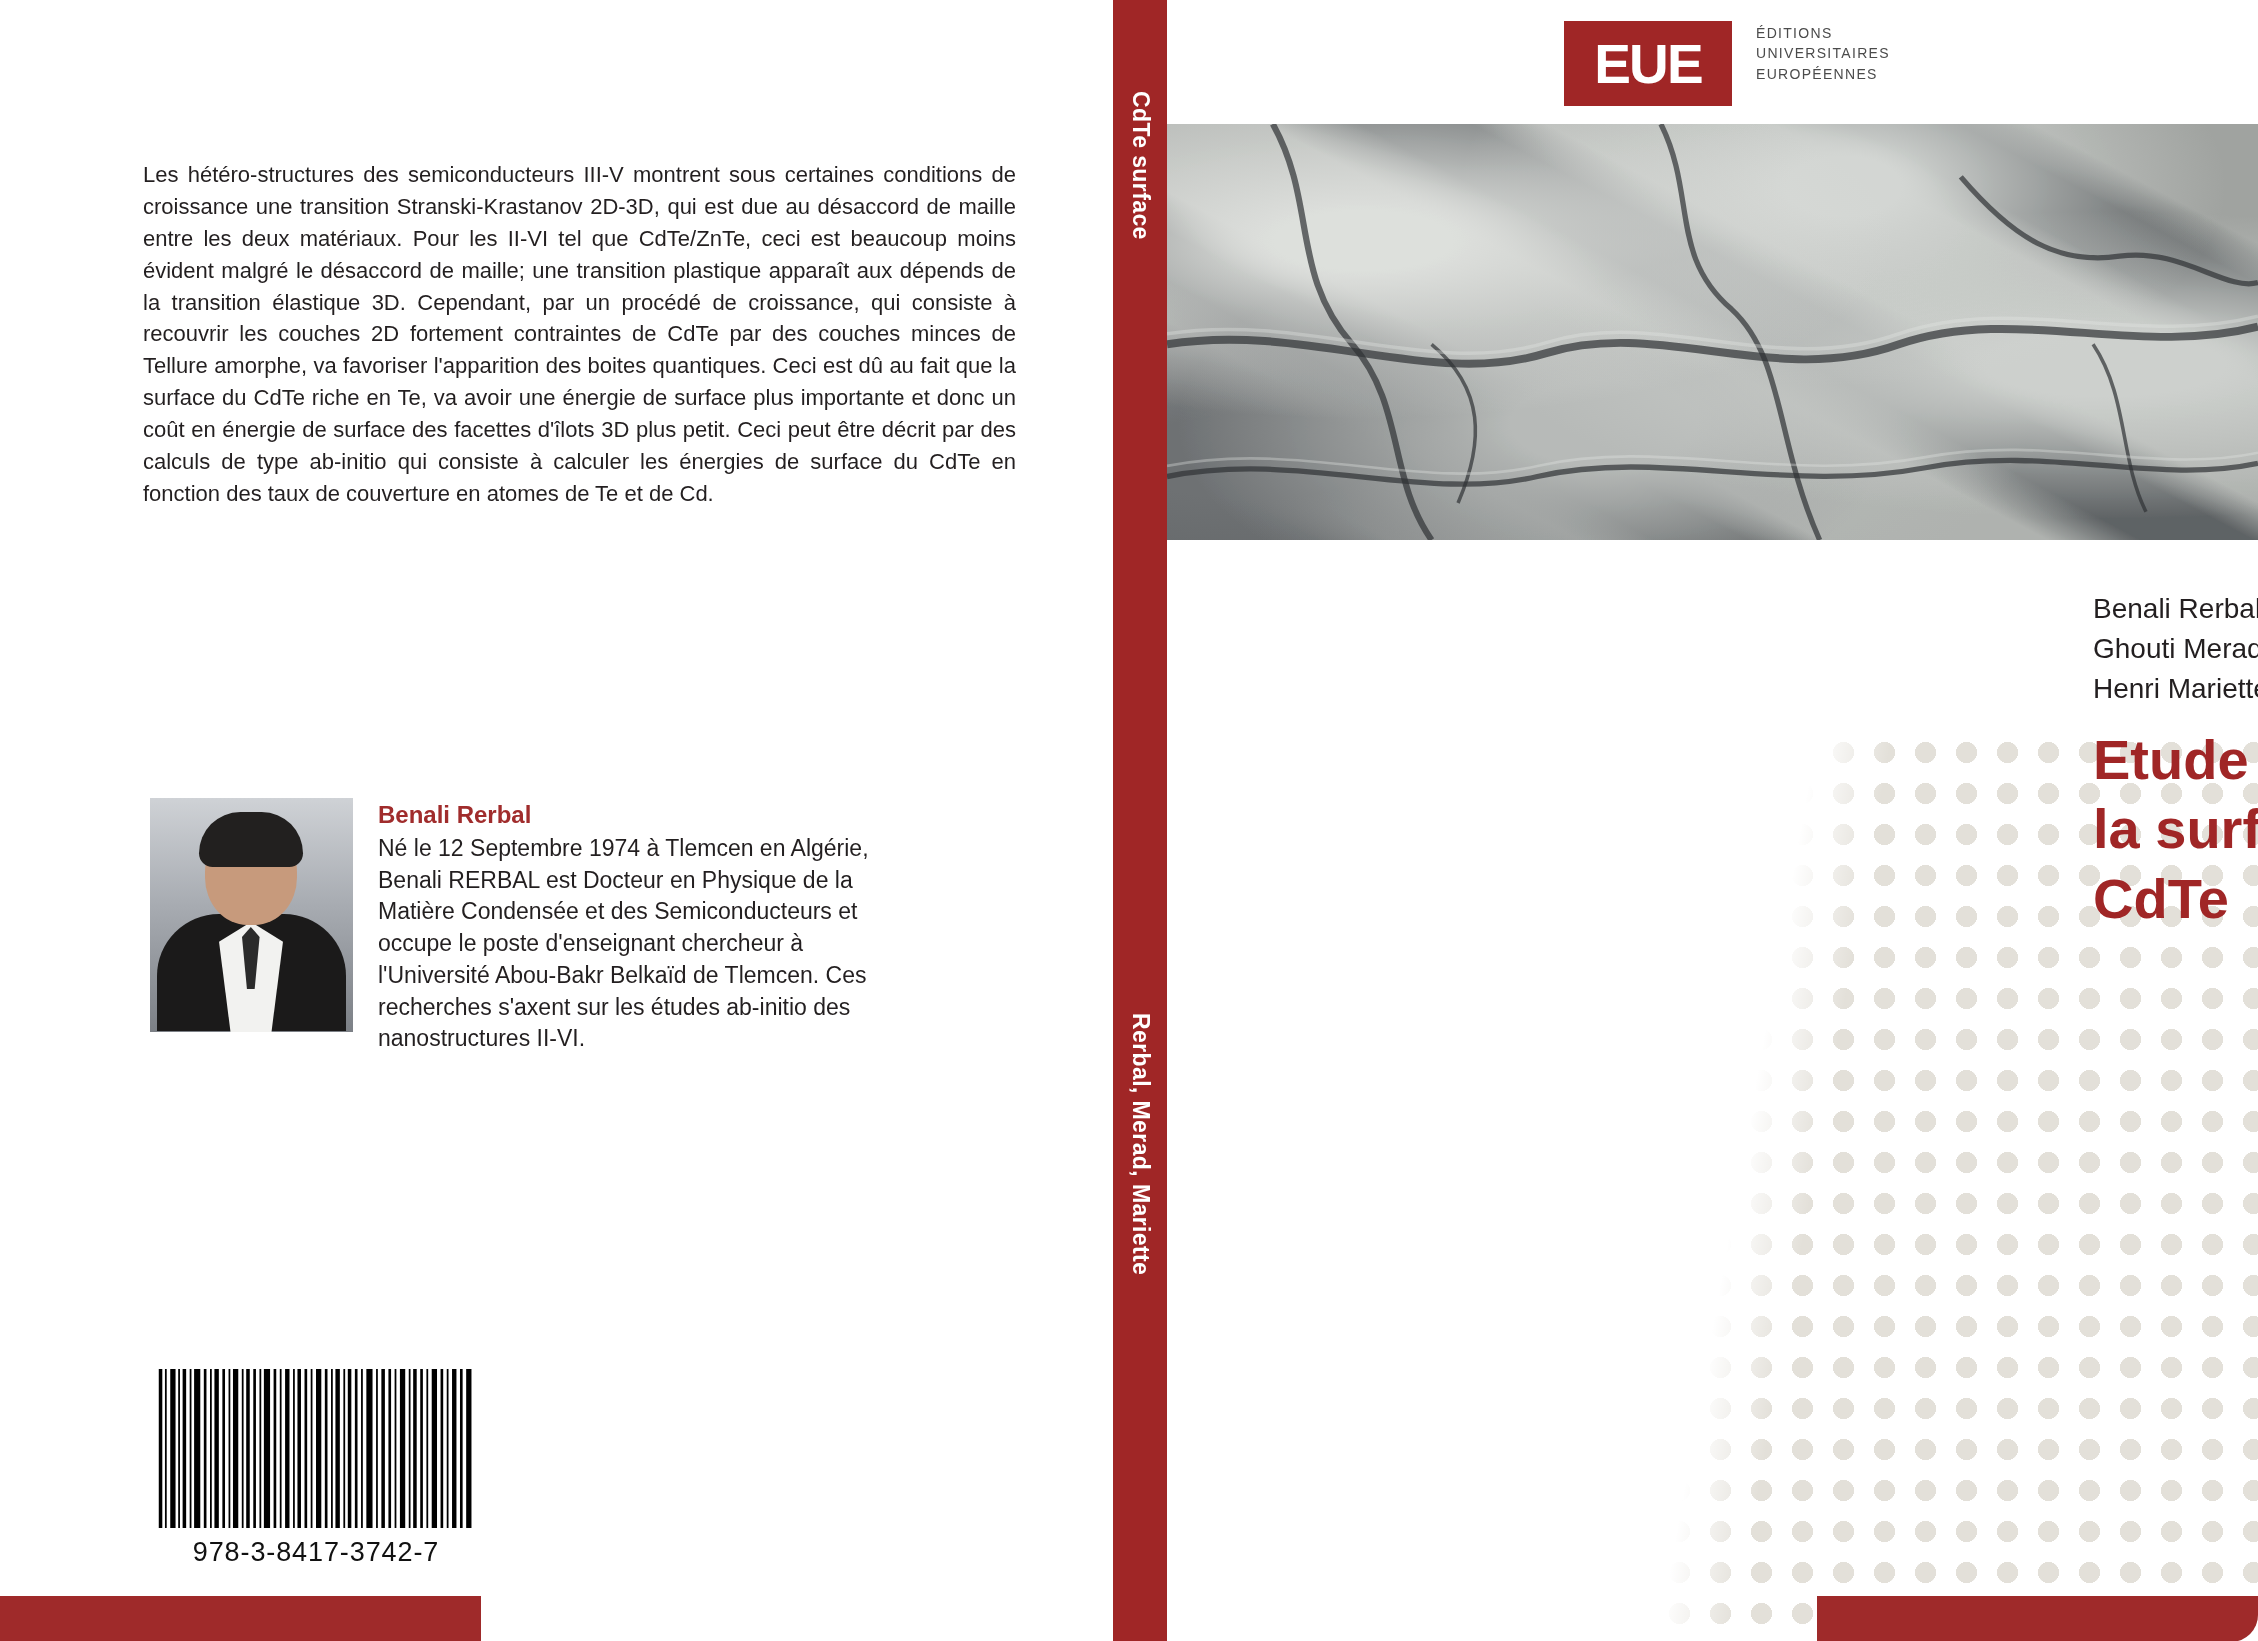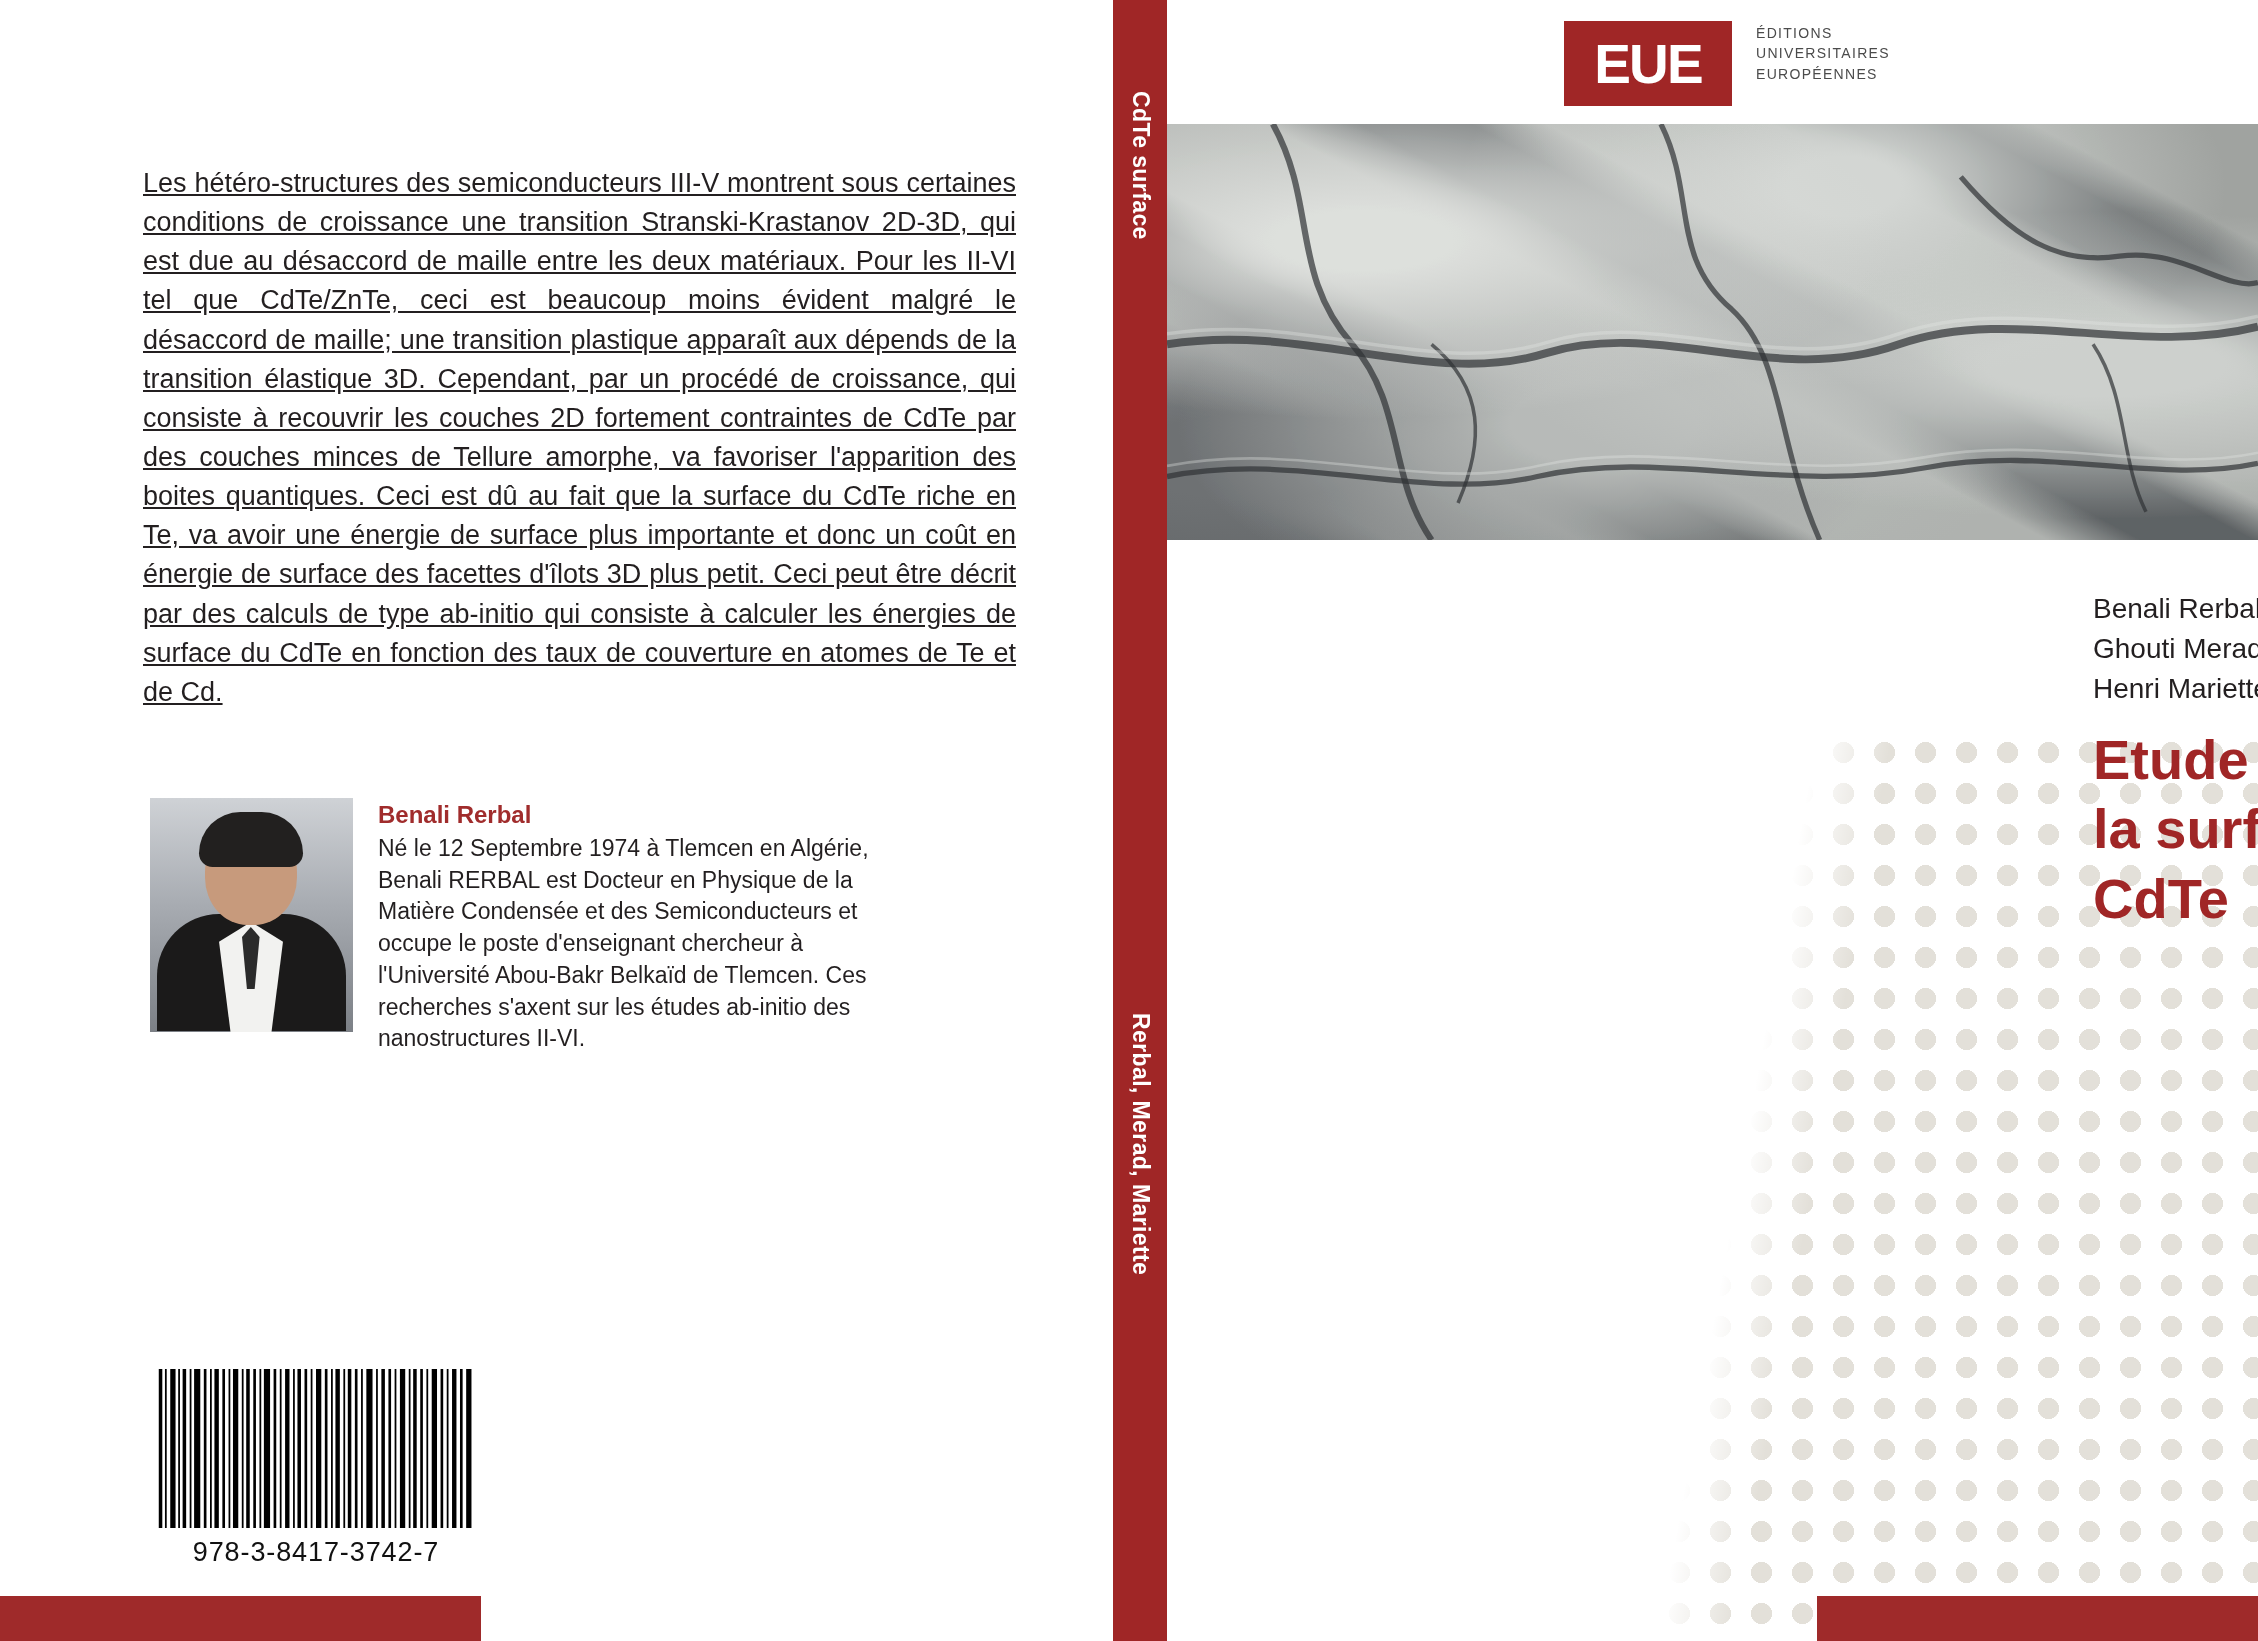--- a/index.html
+++ b/index.html
@@ -2,21 +2,21 @@
 <html style="font-size:14px"><head>
 <meta charset="utf-8">
 <style>
   html,body{margin:0;padding:0;background:#fff;}
   body{font-family:"Liberation Sans", sans-serif;}
   .cover{position:relative;width:2258px;height:1642px;background:#ffffff;overflow:hidden;}
 
   
   .back{position:absolute;left:0;top:0;width:1113px;height:1642px;background:#fff;}
   .blurb{position:absolute;left:143px;top:137px;width:873px;
-         font-size:27px;line-height:1.45;color:#231f20;text-align:justify;text-decoration:underline;}
+         font-size:22px;line-height:1.45;color:#231f20;text-align:justify;}
   .author-block{position:absolute;left:150px;top:798px;width:838px;}
   .author-photo{position:absolute;left:0;top:0;width:203px;height:234px;
         background:linear-gradient(170deg,#b9bcc0 0%,#8e9399 40%,#55585c 100%);
         overflow:hidden;}
   .ph-bg{position:absolute;inset:0;background:
       linear-gradient(180deg,#cfd2d6 0%,#a8acb2 45%,#7c8086 100%);}
   .ph-head{position:absolute;left:55px;top:23px;width:92px;height:104px;border-radius:50% 50% 46% 46%;
       background:#c79a7c;}
   .ph-hair{position:absolute;left:49px;top:14px;width:104px;height:55px;border-radius:53px 53px 17.6px 17.6px;
       background:#22201f;}
@@ -39,21 +39,21 @@
   
   .spine{position:absolute;left:1113px;top:0;width:54px;height:1642px;background:#a02626;}
   .spine-top-text{position:absolute;left:1113px;top:84px;width:54px;height:291px;}
   .spine-top-text span{display:block;transform:rotate(90deg);transform-origin:left top;
       position:absolute;left:41px;top:7px;white-space:nowrap;color:#fff;font-weight:bold;font-size:23px;letter-spacing:0.4px;}
   .spine-bottom-text{position:absolute;left:1113px;top:1006px;width:54px;height:441px;}
   .spine-bottom-text span{display:block;transform:rotate(90deg);transform-origin:left top;
       position:absolute;left:41px;top:7px;white-space:nowrap;color:#fff;font-weight:bold;font-size:23px;letter-spacing:0.4px;}
 
   
-  .front{position:absolute;left:1167px;top:0;width:1091px;height:1642px;background:#fff;overflow:hidden;}
+  .front{position:absolute;left:1167px;top:0;width:1091px;height:1642px;background:#fff;overflow:hidden;border-radius:27px;}
   .dots{position:absolute;right:0;top:732px;width:1091px;height:910px;
       background-image:radial-gradient(#dedbd2 36%, transparent 37%);
       background-size:41px 41px;opacity:.85;}
   .dots-mask{position:absolute;right:0;top:732px;width:1091px;height:910px;
       background:linear-gradient(100deg,#fff 0 52%,rgba(255,255,255,0) 58%);}
   .logo{position:absolute;left:397px;top:16px;width:653px;height:95px;}
   .logo-mark{position:absolute;left:0;top:5.3px;width:168px;height:85px;background:#a02626;
       display:flex;align-items:center;justify-content:center;}
   .logo-mark .eue{color:#fff;font-weight:bold;font-size:55px;letter-spacing:-1.8px;font-family:"Liberation Sans", sans-serif;}
   .logo-text{position:absolute;left:192px;top:7px;color:#4b4b4b;font-size:14px;line-height:1.45;letter-spacing:1.3px;}

